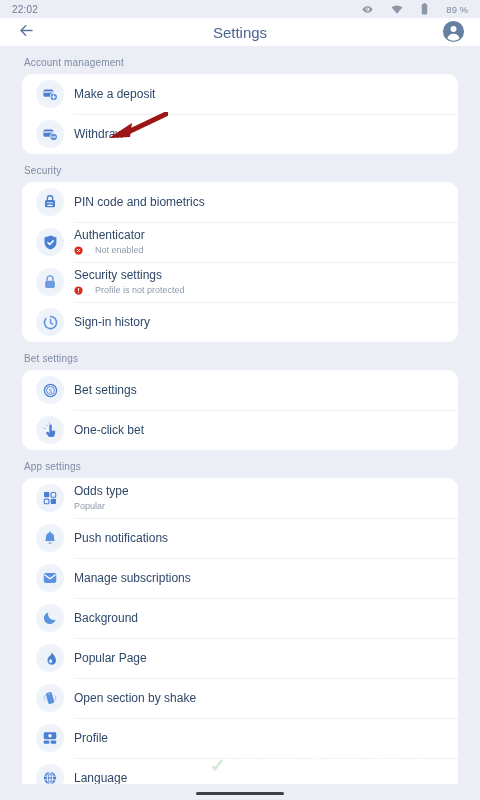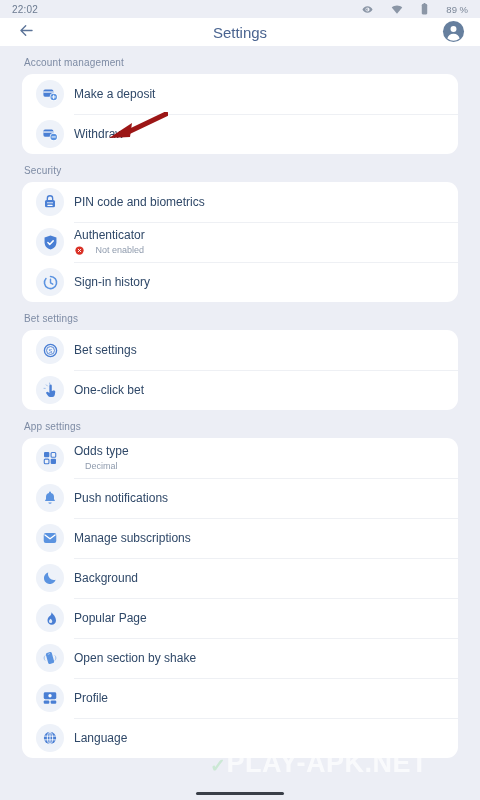--- a/index.html
+++ b/index.html
@@ -54,21 +54,21 @@
   .row + .row::before {
     content: ""; position: absolute; left: 52px; right: 0; top: 0;
     height: 1px; background: #eef0f4;
   }
   .icon-wrap {
     width: 28px; height: 28px; border-radius: 50%;
     background: #eef2f9; display: flex; align-items: center; justify-content: center;
     flex: 0 0 28px; margin-right: 10px;
   }
   .icon-wrap svg { display: block; }
-  .row-texts { display: flex; flex-direction: column; justify-content: center; align-items: center; }
+  .row-texts { display: flex; flex-direction: column; justify-content: center; }
   .row-label { font-size: 12px; color: #2f4868; line-height: 15px; }
   .row-sub { font-size: 9px; color: #8f9bad; line-height: 12px; margin-top: 1px; }
   .row-sub.warn { display: flex; align-items: center; gap: 12px; }
   .badge-dot { width: 9px; height: 9px; flex: 0 0 9px; }
 
   
   .watermark {
     position: absolute; left: 210px; top: 748px;
     font-size: 27px; font-weight: bold; letter-spacing: .5px;
     color: #ffffff; opacity: .72; pointer-events: none;
@@ -200,20 +200,41 @@
                   <circle cx="12" cy="12" r="11" fill="#d93025"></circle>
                   <path d="M8.6 8.6l6.8 6.8M15.4 8.6l-6.8 6.8" stroke="#fff" stroke-width="2.4" stroke-linecap="round"></path>
                 </svg>
             </span>
             <span>Not enabled</span>
           </span>
         </span>
       </div>
       <div class="row">
         <span class="icon-wrap">
+          <svg width="16" height="16" viewBox="0 0 24 24">
+            <path d="M7.6 10V7.2a4.4 4.4 0 0 1 8.8 0V10" fill="none" stroke="#6f9ae0" stroke-width="2.1"></path>
+            <rect x="4.7" y="10" width="14.6" height="11" rx="2.6" fill="#6f9ae0"></rect>
+          </svg>
+        </span>
+        <span class="row-texts">
+          <span class="row-label">Security settings</span>
+          <span class="row-sub warn">
+            <span class="badge-dot">
+              <svg width="9" height="9" viewBox="0 0 24 24">
+                  <circle cx="12" cy="12" r="11" fill="#d93025"></circle>
+                  <rect x="10.7" y="5.6" width="2.6" height="8.2" rx="1.3" fill="#fff"></rect>
+                  <circle cx="12" cy="17.4" r="1.5" fill="#fff"></circle>
+                </svg>
+            </span>
+            <span>Profile is not protected</span>
+          </span>
+        </span>
+      </div>
+      <div class="row">
+        <span class="icon-wrap">
           <svg width="17" height="17" viewBox="0 0 24 24">
             <path d="M12 3.4a8.6 8.6 0 1 1-6.4 2.9" fill="none" stroke="#5b93e0" stroke-width="2.2" stroke-linecap="round"></path>
             <path d="M12 7.4v5l3.2 2" fill="none" stroke="#5b93e0" stroke-width="2" stroke-linecap="round" stroke-linejoin="round"></path>
           </svg>
         </span>
         <span class="row-texts">
           <span class="row-label">Sign-in history</span>
         </span>
       </div>
     </div>
@@ -251,21 +272,21 @@
         <span class="icon-wrap">
           <svg width="16" height="16" viewBox="0 0 24 24">
             <rect x="3" y="3" width="8" height="8" rx="1.6" fill="#4a7fd4"></rect>
             <rect x="13.6" y="3.8" width="7" height="7" rx="1.5" fill="none" stroke="#4a7fd4" stroke-width="1.7"></rect>
             <rect x="3.4" y="13.6" width="7" height="7" rx="1.5" fill="none" stroke="#4a7fd4" stroke-width="1.7"></rect>
             <rect x="13" y="13" width="8" height="8" rx="1.6" fill="#4a7fd4"></rect>
           </svg>
         </span>
         <span class="row-texts">
           <span class="row-label">Odds type</span>
-          <span class="row-sub">Decimal</span>
+          <span class="row-sub">Popular</span>
         </span>
       </div>
       <div class="row">
         <span class="icon-wrap">
           <svg width="16" height="16" viewBox="0 0 24 24">
             <path d="M12 2.4a1.5 1.5 0 0 1 1.5 1.5v.5a6 6 0 0 1 4.5 5.8v3.4l1.6 2.8H4.4L6 13.6v-3.4a6 6 0 0 1 4.5-5.8v-.5A1.5 1.5 0 0 1 12 2.4z" fill="#5b93e0"></path>
             <path d="M9.4 18.6a2.7 2.7 0 0 0 5.2 0z" fill="#5b93e0"></path>
           </svg>
         </span>
         <span class="row-texts">

